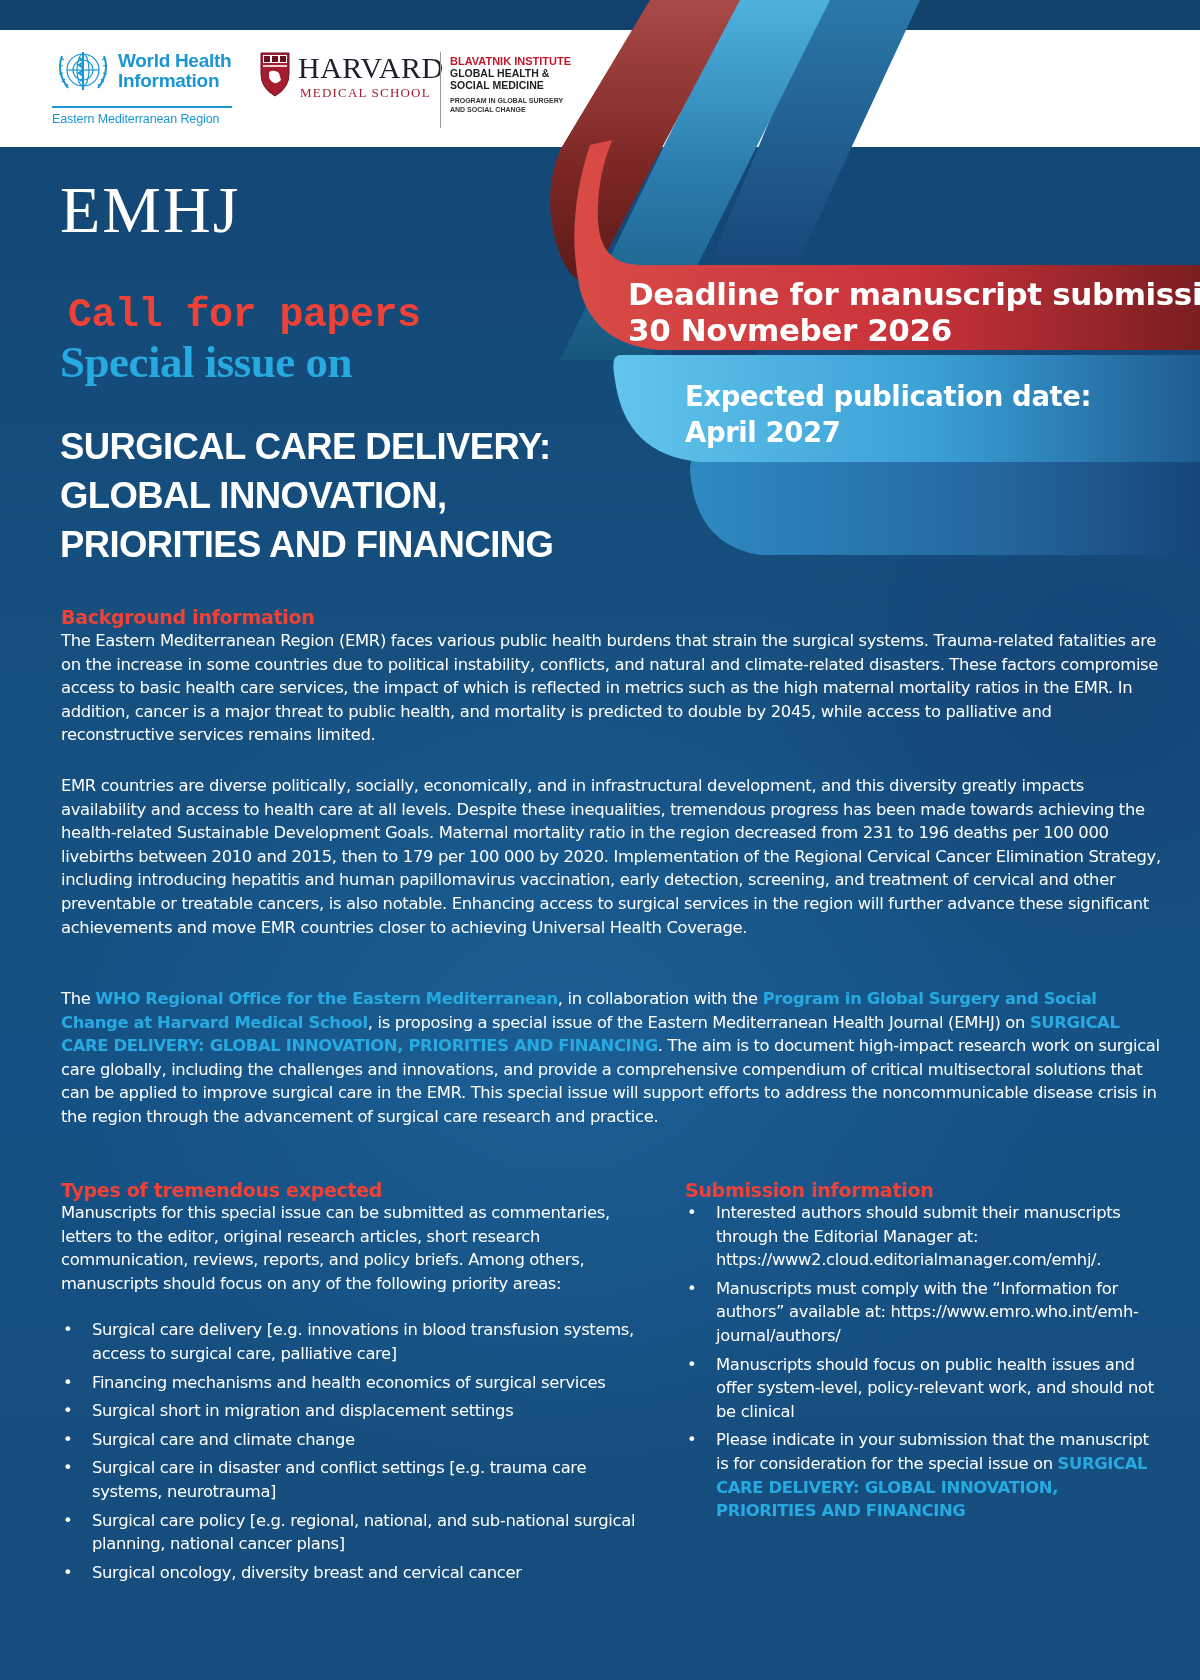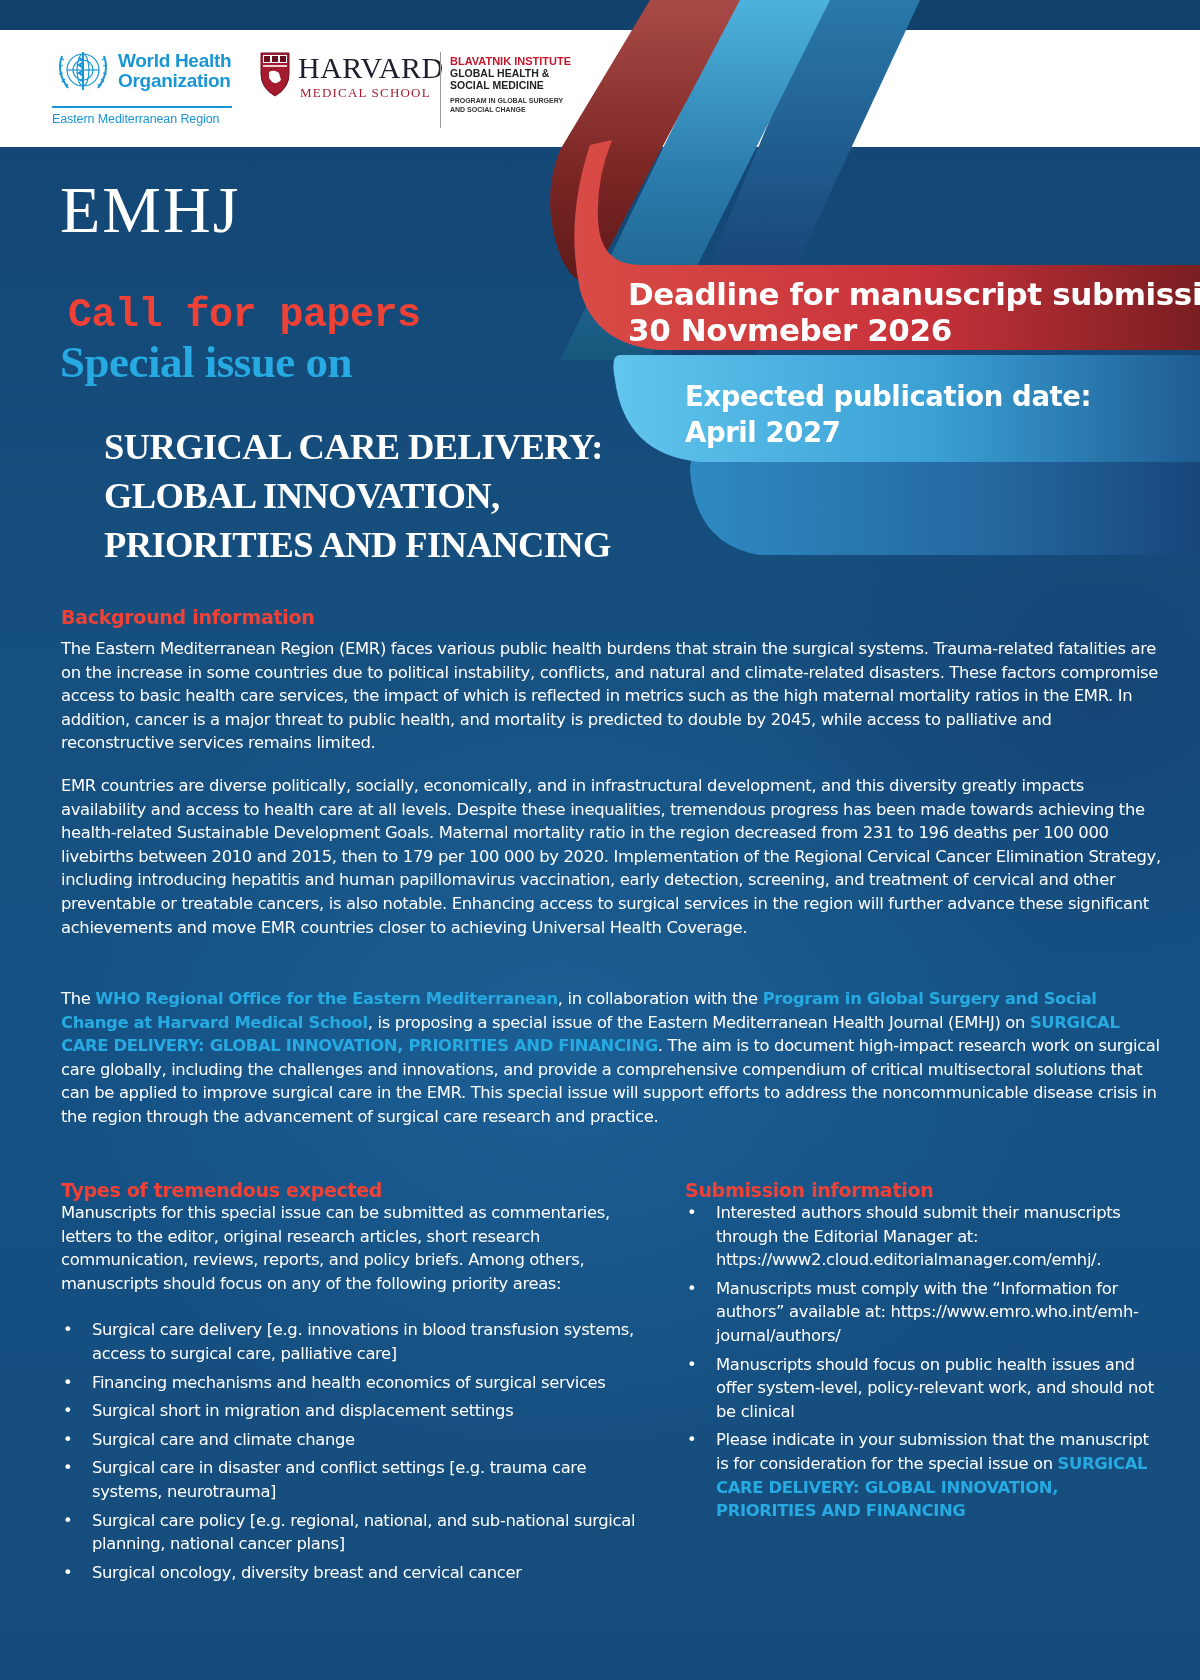--- a/index.html
+++ b/index.html
@@ -40,35 +40,35 @@
   .hms-inst .l2 { color: #222; font-weight: bold; font-size: 10.5px; line-height: 12px; }
   .hms-inst .l3 { color: #333; font-weight: bold; font-size: 7px; line-height: 8.5px; margin-top: 6px; }
 
   
   .ribbons { position: absolute; left: 0; top: 0; width: 1200px; height: 560px; pointer-events: none; }
 
   
   .emhj { position: absolute; left: 60px; top: 175px; font-family: "Liberation Serif", serif; font-size: 66px; color: #ffffff; letter-spacing: 2px; line-height: 70px; }
   .cfp { position: absolute; left: 68px; top: 294px; font-family: Liberation Mono, monospace; font-weight: bold; font-size: 40px; color: #ef4136; line-height: 44px; letter-spacing: -0.5px; }
   .special { position: absolute; left: 60px; top: 340px; font-family: Liberation Serif, serif; font-weight: bold; font-size: 45px; color: #27aae1; line-height: 44px; letter-spacing: -0.5px; }
-  .topic { position: absolute; left: 60px; top: 422px; width: 600px; font-family: Liberation Serif, serif; font-weight: bold; font-size: 36.5px; color: #ffffff; line-height: 49px; letter-spacing: -0.6px; margin-left: 44px; }
+  .topic { position: absolute; left: 60px; top: 422px; width: 600px; font-family: Liberation Sans, sans-serif; font-weight: bold; font-size: 36.5px; color: #ffffff; line-height: 49px; letter-spacing: -0.6px; }
   .topic div { white-space: nowrap; }
 
   
   .band-text { position: absolute; font-family: "DejaVu Sans", sans-serif; font-weight: bold; color: #fff; white-space: nowrap; letter-spacing: -0.4px; }
   .deadline { left: 628px; top: 276px; font-size: 31px; line-height: 36px; }
   .pubdate { left: 685px; top: 378px; font-size: 27.5px; line-height: 36px; }
   .further { left: 748px; top: 478px; font-size: 27.5px; line-height: 36px; }
 
   
   .section-title { font-family: "DejaVu Sans", sans-serif; font-weight: bold; color: #ef4136; font-size: 19px; line-height: 22px; letter-spacing: -0.3px; }
   .para { font-family: "DejaVu Sans", sans-serif; font-size: 16.4px; line-height: 23.6px; color: #ffffff; letter-spacing: -0.35px; }
   .hl { color: #27aae1; font-weight: bold; }
   .bg-block { position: absolute; left: 61px; top: 606px; width: 1100px; }
-  .bg-block .para { margin-top: 9px; }
+  .bg-block .para { margin-top: 1px; }
   .p2 { position: absolute; left: 61px; top: 774px; width: 1100px; }
   .p3 { position: absolute; left: 61px; top: 987px; width: 1100px; }
 
   .types { position: absolute; left: 61px; top: 1179px; width: 600px; }
   .sub { position: absolute; left: 685px; top: 1179px; width: 470px; }
 
   ul.bullets { list-style: none; }
   ul.bullets li { position: relative; padding-left: 31px; }
   ul.bullets li .dot { position: absolute; left: 2px; top: 0; }
   .types ul.bullets { margin-top: 23px; }
@@ -94,21 +94,21 @@
         <path d="M10 10 Q4 26 16 42" stroke-width="2"></path>
         <path d="M52 10 Q58 26 46 42" stroke-width="2"></path>
         <path d="M12 14 l-3 -2 M11 20 l-4 -1 M11 27 l-4 1 M13 33 l-3 3 M16 38 l-2 3"></path>
         <path d="M50 14 l3 -2 M51 20 l4 -1 M51 27 l4 1 M49 33 l3 3 M46 38 l2 3"></path>
       </g>
       <line x1="31" y1="6" x2="31" y2="44" stroke="#1a96d4" stroke-width="2"></line>
       <path d="M27 12 Q35 15 27 19 Q35 23 27 27 Q35 31 28 35" fill="none" stroke="#1a96d4" stroke-width="2"></path>
     </svg>
     <div class="who-name">
       <div>World Health</div>
-      <div>Organization</div>
+      <div>Information</div>
     </div>
     <div class="who-rule"></div>
     <div class="who-region">Eastern Mediterranean Region</div>
   </div>
 
   <div class="hms-logo">
     <svg class="hms-shield" viewBox="0 0 30 45">
       <path d="M1 1 H29 V22 Q29 36 15 44 Q1 36 1 22 Z" fill="#a51c30" stroke="#6b1020" stroke-width="1"></path>
       <rect x="3" y="3" width="24" height="8" fill="#ffffff"></rect>
       <rect x="4" y="4" width="6" height="6" fill="#6b1020"></rect>

